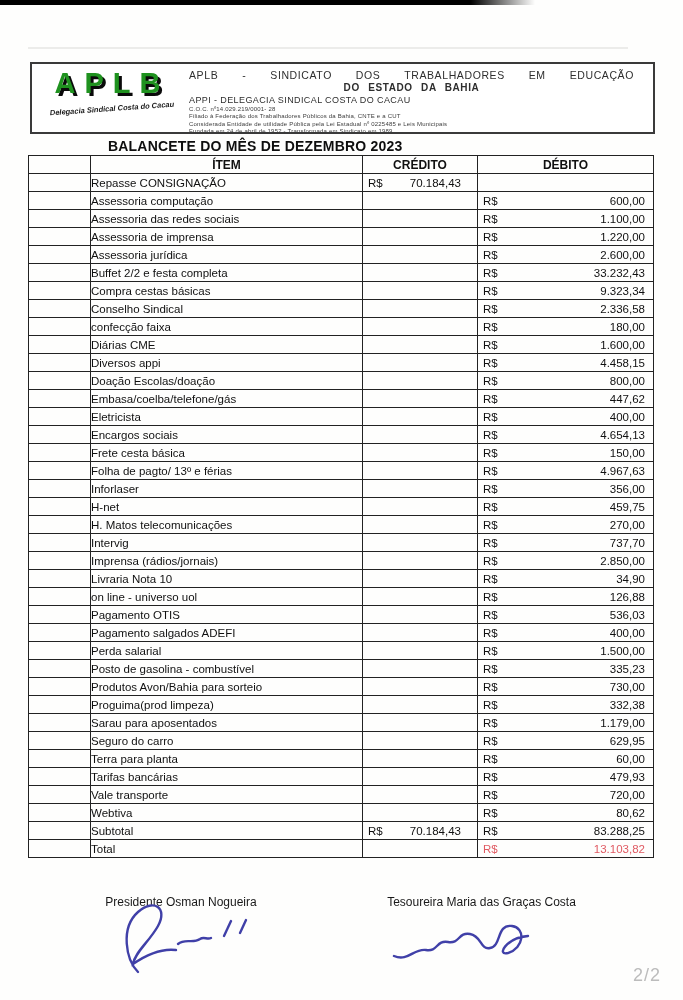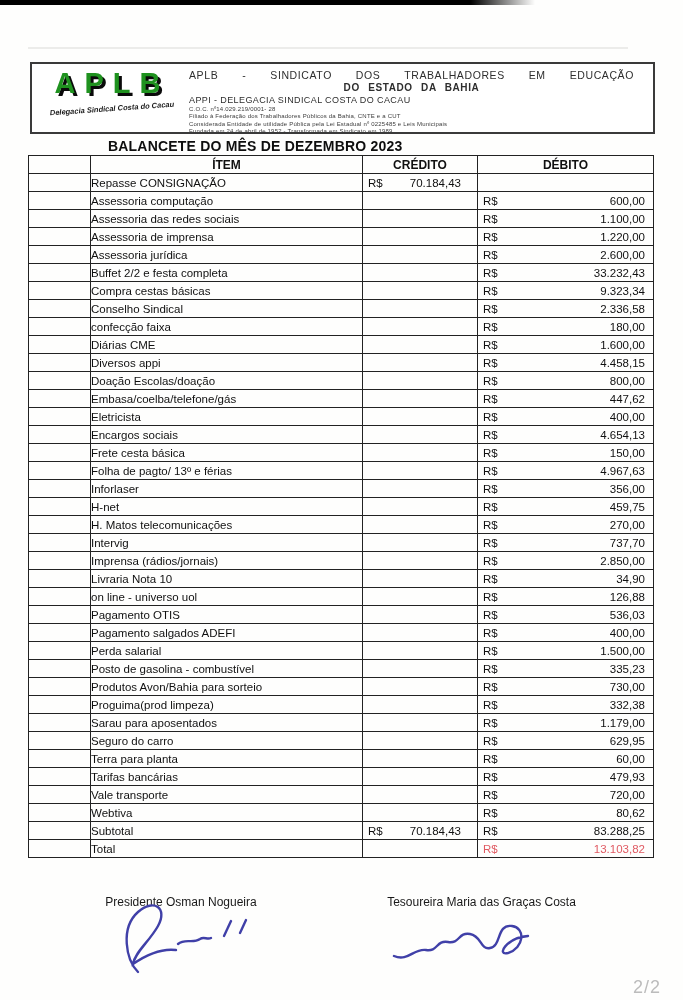--- a/index.html
+++ b/index.html
@@ -72,21 +72,21 @@
   td.c-debit  .amt { padding-right:8px; }
   td.red, td.red .cur, td.red .amt { color:#e05a62; }
   
   .sig-label { position:absolute; font-size:12px; color:#191919; }
   .sig-label.president { left:86px;  top:895px; width:190px; text-align:center; }
   .sig-label.treasurer { left:374px; top:895px; width:215px; text-align:center; }
   .sig-svg { position:absolute; }
   .sig-svg.president { left:108px; top:898px; }
   .sig-svg.treasurer { left:388px; top:908px; }
   .page-indicator {
-    position:absolute; right:22px; bottom:2px; font-size:18px; color:#bcbcbc;
+    position:absolute; right:22px; bottom:14px; font-size:18px; color:#bcbcbc;
     letter-spacing:1px;
   }
 </style>
 </head>
 <body>
 
 <div class="page">
 
   <div class="scan-top-bar"></div>
   <div class="scan-fold-line"></div>

